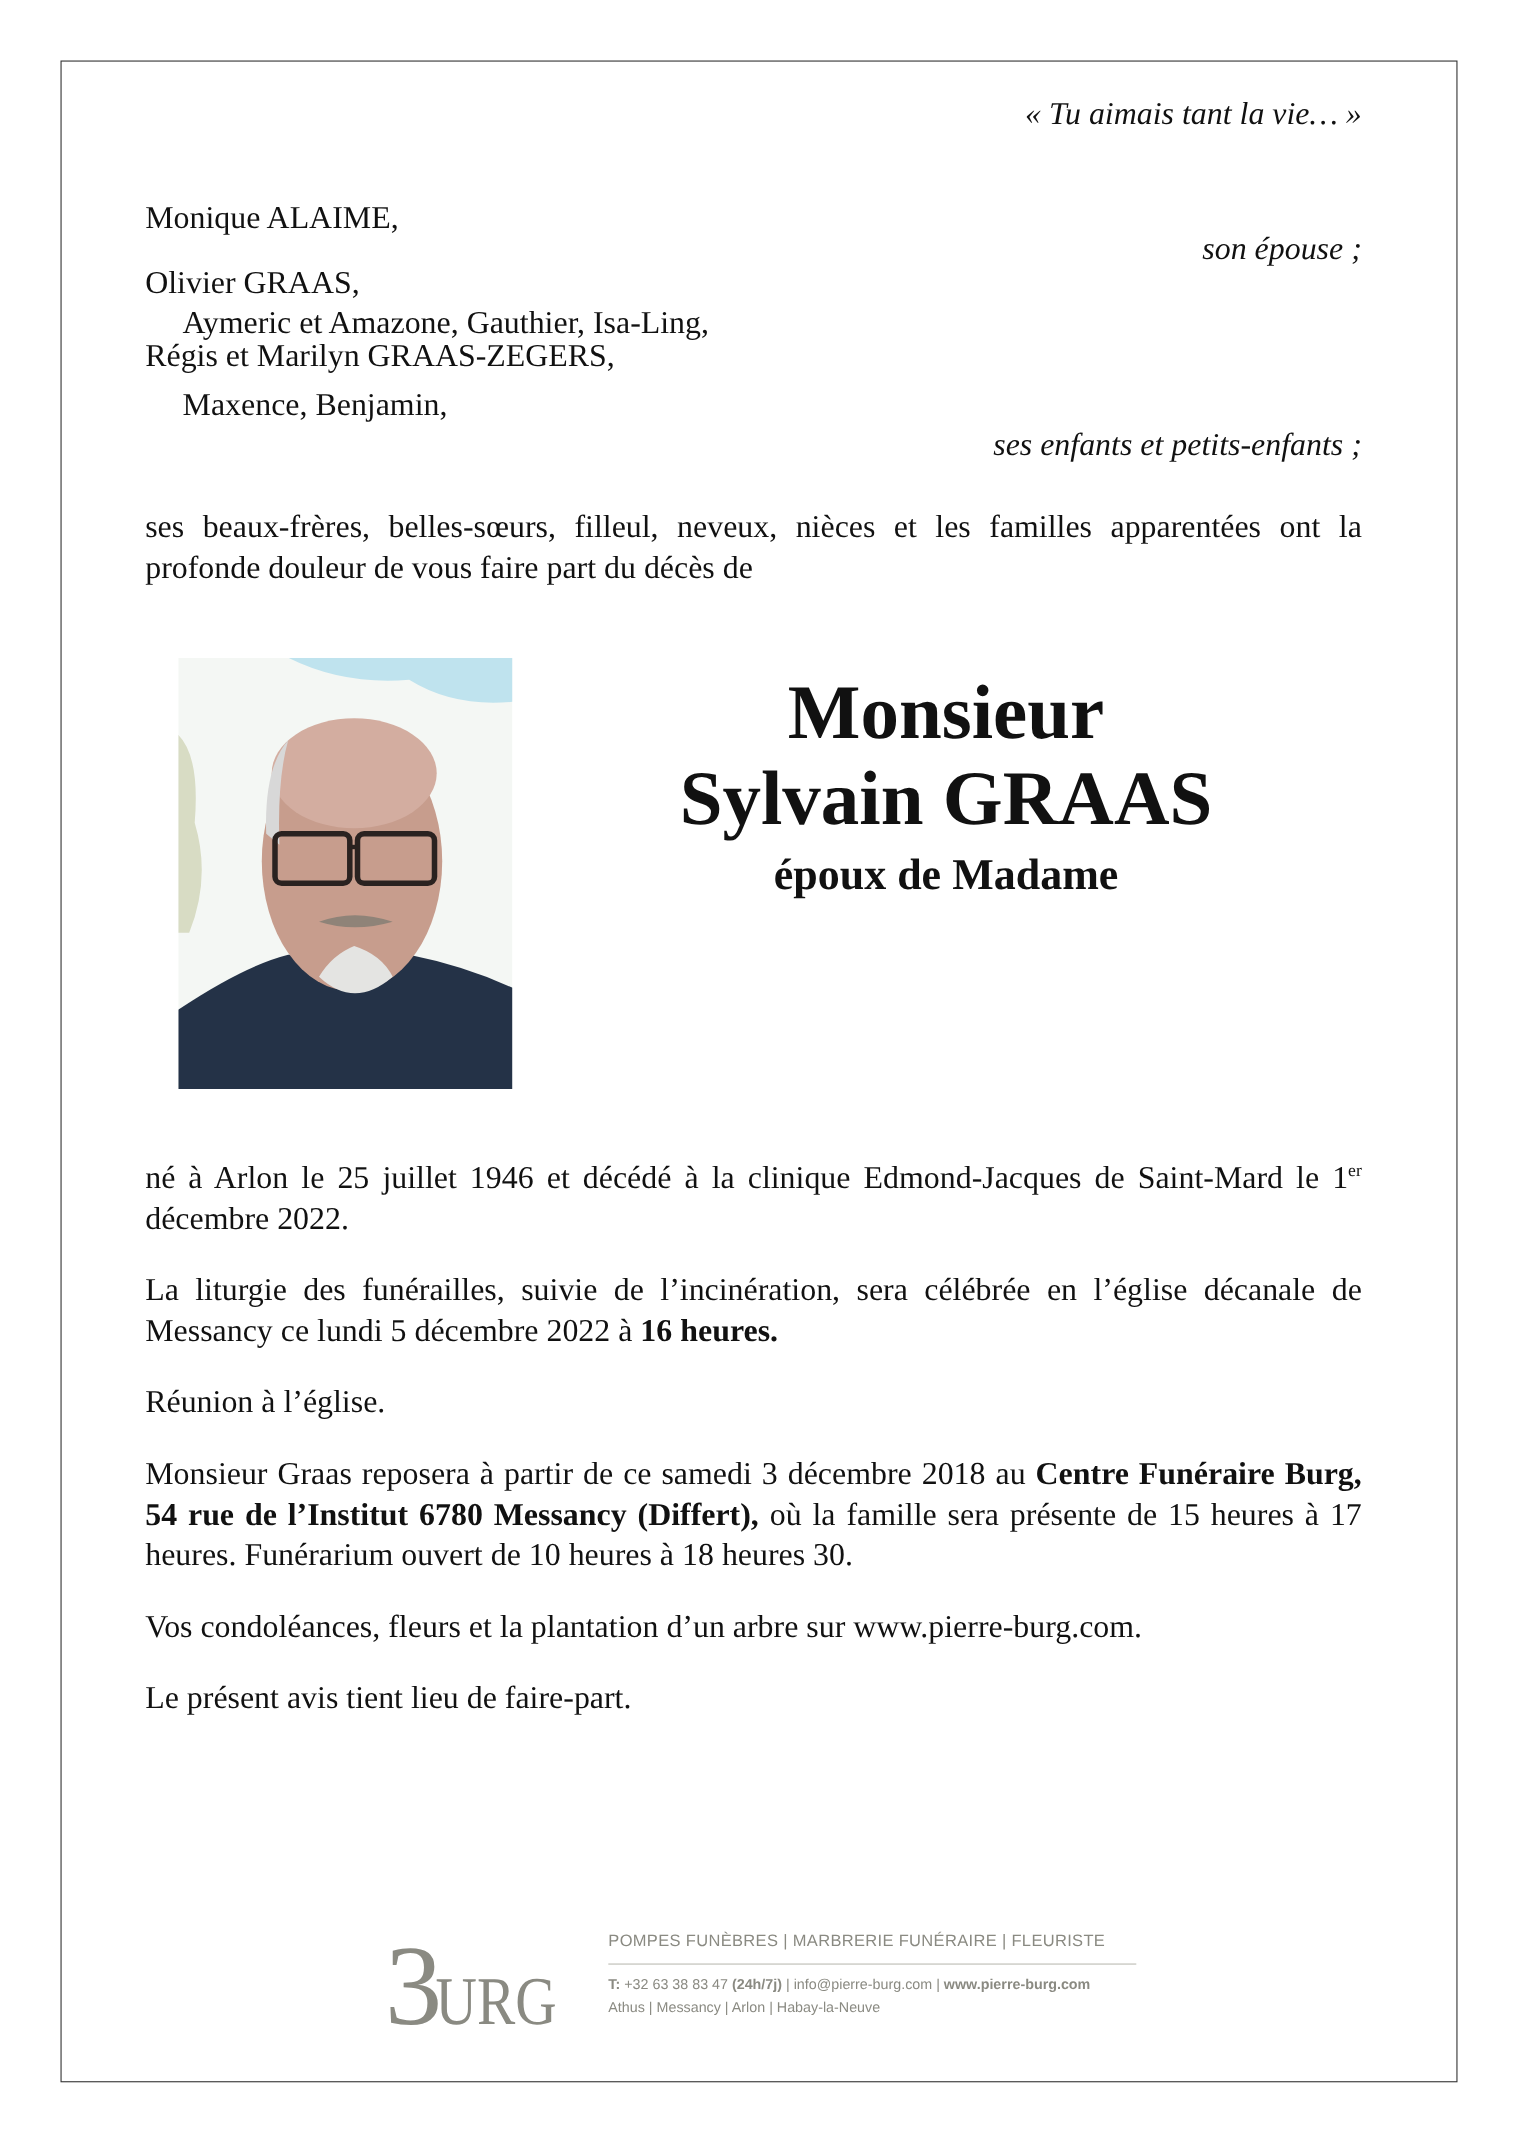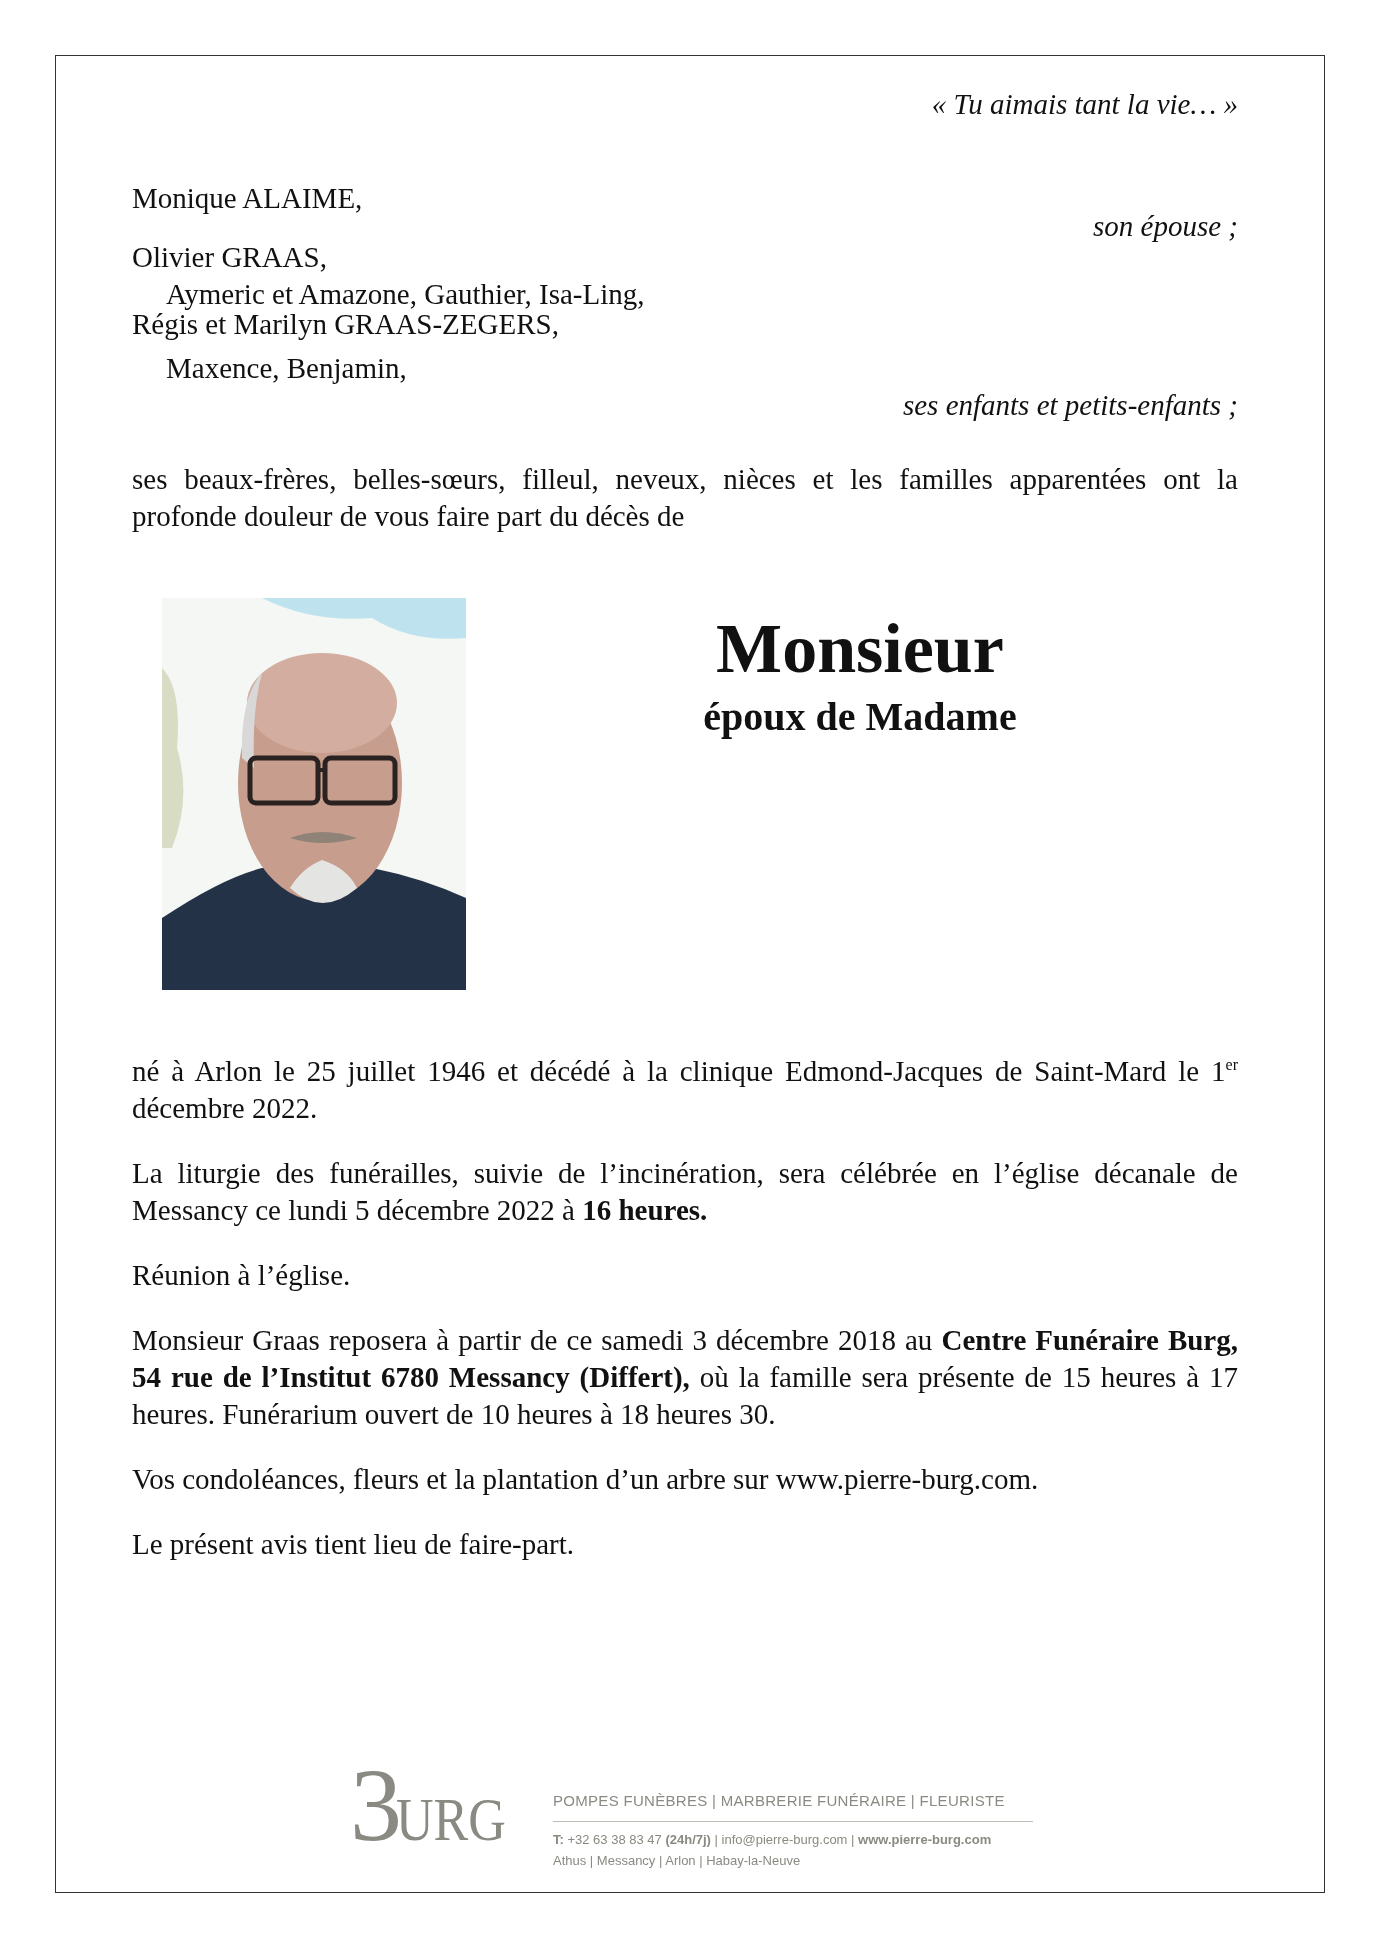--- a/index.html
+++ b/index.html
@@ -8,21 +8,21 @@
   .content{position:absolute;left:132px;width:1106px;font-size:29px;line-height:37px;}
   .right{text-align:right;font-style:italic;}
   .indent{padding-left:34px;}
   .just{text-align:justify;}
   .b{font-weight:bold;}
   .photo{position:absolute;left:162px;top:598px;width:304px;height:392px;overflow:hidden;background:#fff;}
   .name-block{position:absolute;left:520px;top:610px;width:680px;text-align:center;font-weight:bold;}
   .nb1{font-size:70px;line-height:78px;}
   .nb2{font-size:40px;line-height:58px;}
   .footer-logo{position:absolute;left:350px;top:1752px;width:160px;height:100px;}
-  .footer-text{position:absolute;left:553px;top:1756px;width:480px;font-family:"Liberation Sans","DejaVu Sans",sans-serif;color:#8a8a82;margin-top:36px;}
+  .footer-text{position:absolute;left:553px;top:1756px;width:480px;font-family:"Liberation Sans","DejaVu Sans",sans-serif;color:#8a8a82;}
   .ft1{font-size:15px;letter-spacing:0.3px;}
   .fline{height:1px;background:#bcbcb4;margin:12px 0 10px 0;}
   .ft2{font-size:13px;}
   .ft3{font-size:13px;margin-top:6px;}
   sup{font-size:16px;line-height:0;}
 </style>
 </head>
 <body>
 
 <div class="frame"></div>
@@ -50,20 +50,21 @@
     <rect x="88" y="160" width="68" height="45" rx="6" fill="none" stroke="#2a2220" stroke-width="5"></rect>
     <rect x="163" y="160" width="70" height="45" rx="6" fill="none" stroke="#2a2220" stroke-width="5"></rect>
     <line x1="156" y1="172" x2="163" y2="172" stroke="#2a2220" stroke-width="4"></line>
     <path d="M128 240 Q160 228 195 240 Q160 250 128 240Z" fill="#8f8378"></path>
     <path d="M128 290 Q160 320 195 290 Q185 270 160 262 Q140 270 128 290Z" fill="#e4e4e2"></path>
   </svg>
 </div>
 
 <div class="name-block">
   <div class="nb1">Monsieur</div>
+  <div class="nb1">Sylvain GRAAS</div>
   <div class="nb2">époux de Madame</div>
 </div>
 
 <div class="content just" style="top:1053px;">
   <span>né à Arlon le 25 juillet 1946 et décédé à la clinique Edmond-Jacques de Saint-Mard le 1</span><sup>er</sup><span> décembre 2022.</span>
 </div>
 
 <div class="content just" style="top:1155px;">
   <span>La liturgie des funérailles, suivie de l’incinération, sera célébrée en l’église décanale de Messancy ce lundi 5 décembre 2022 à </span><span class="b">16 heures.</span>
 </div>

